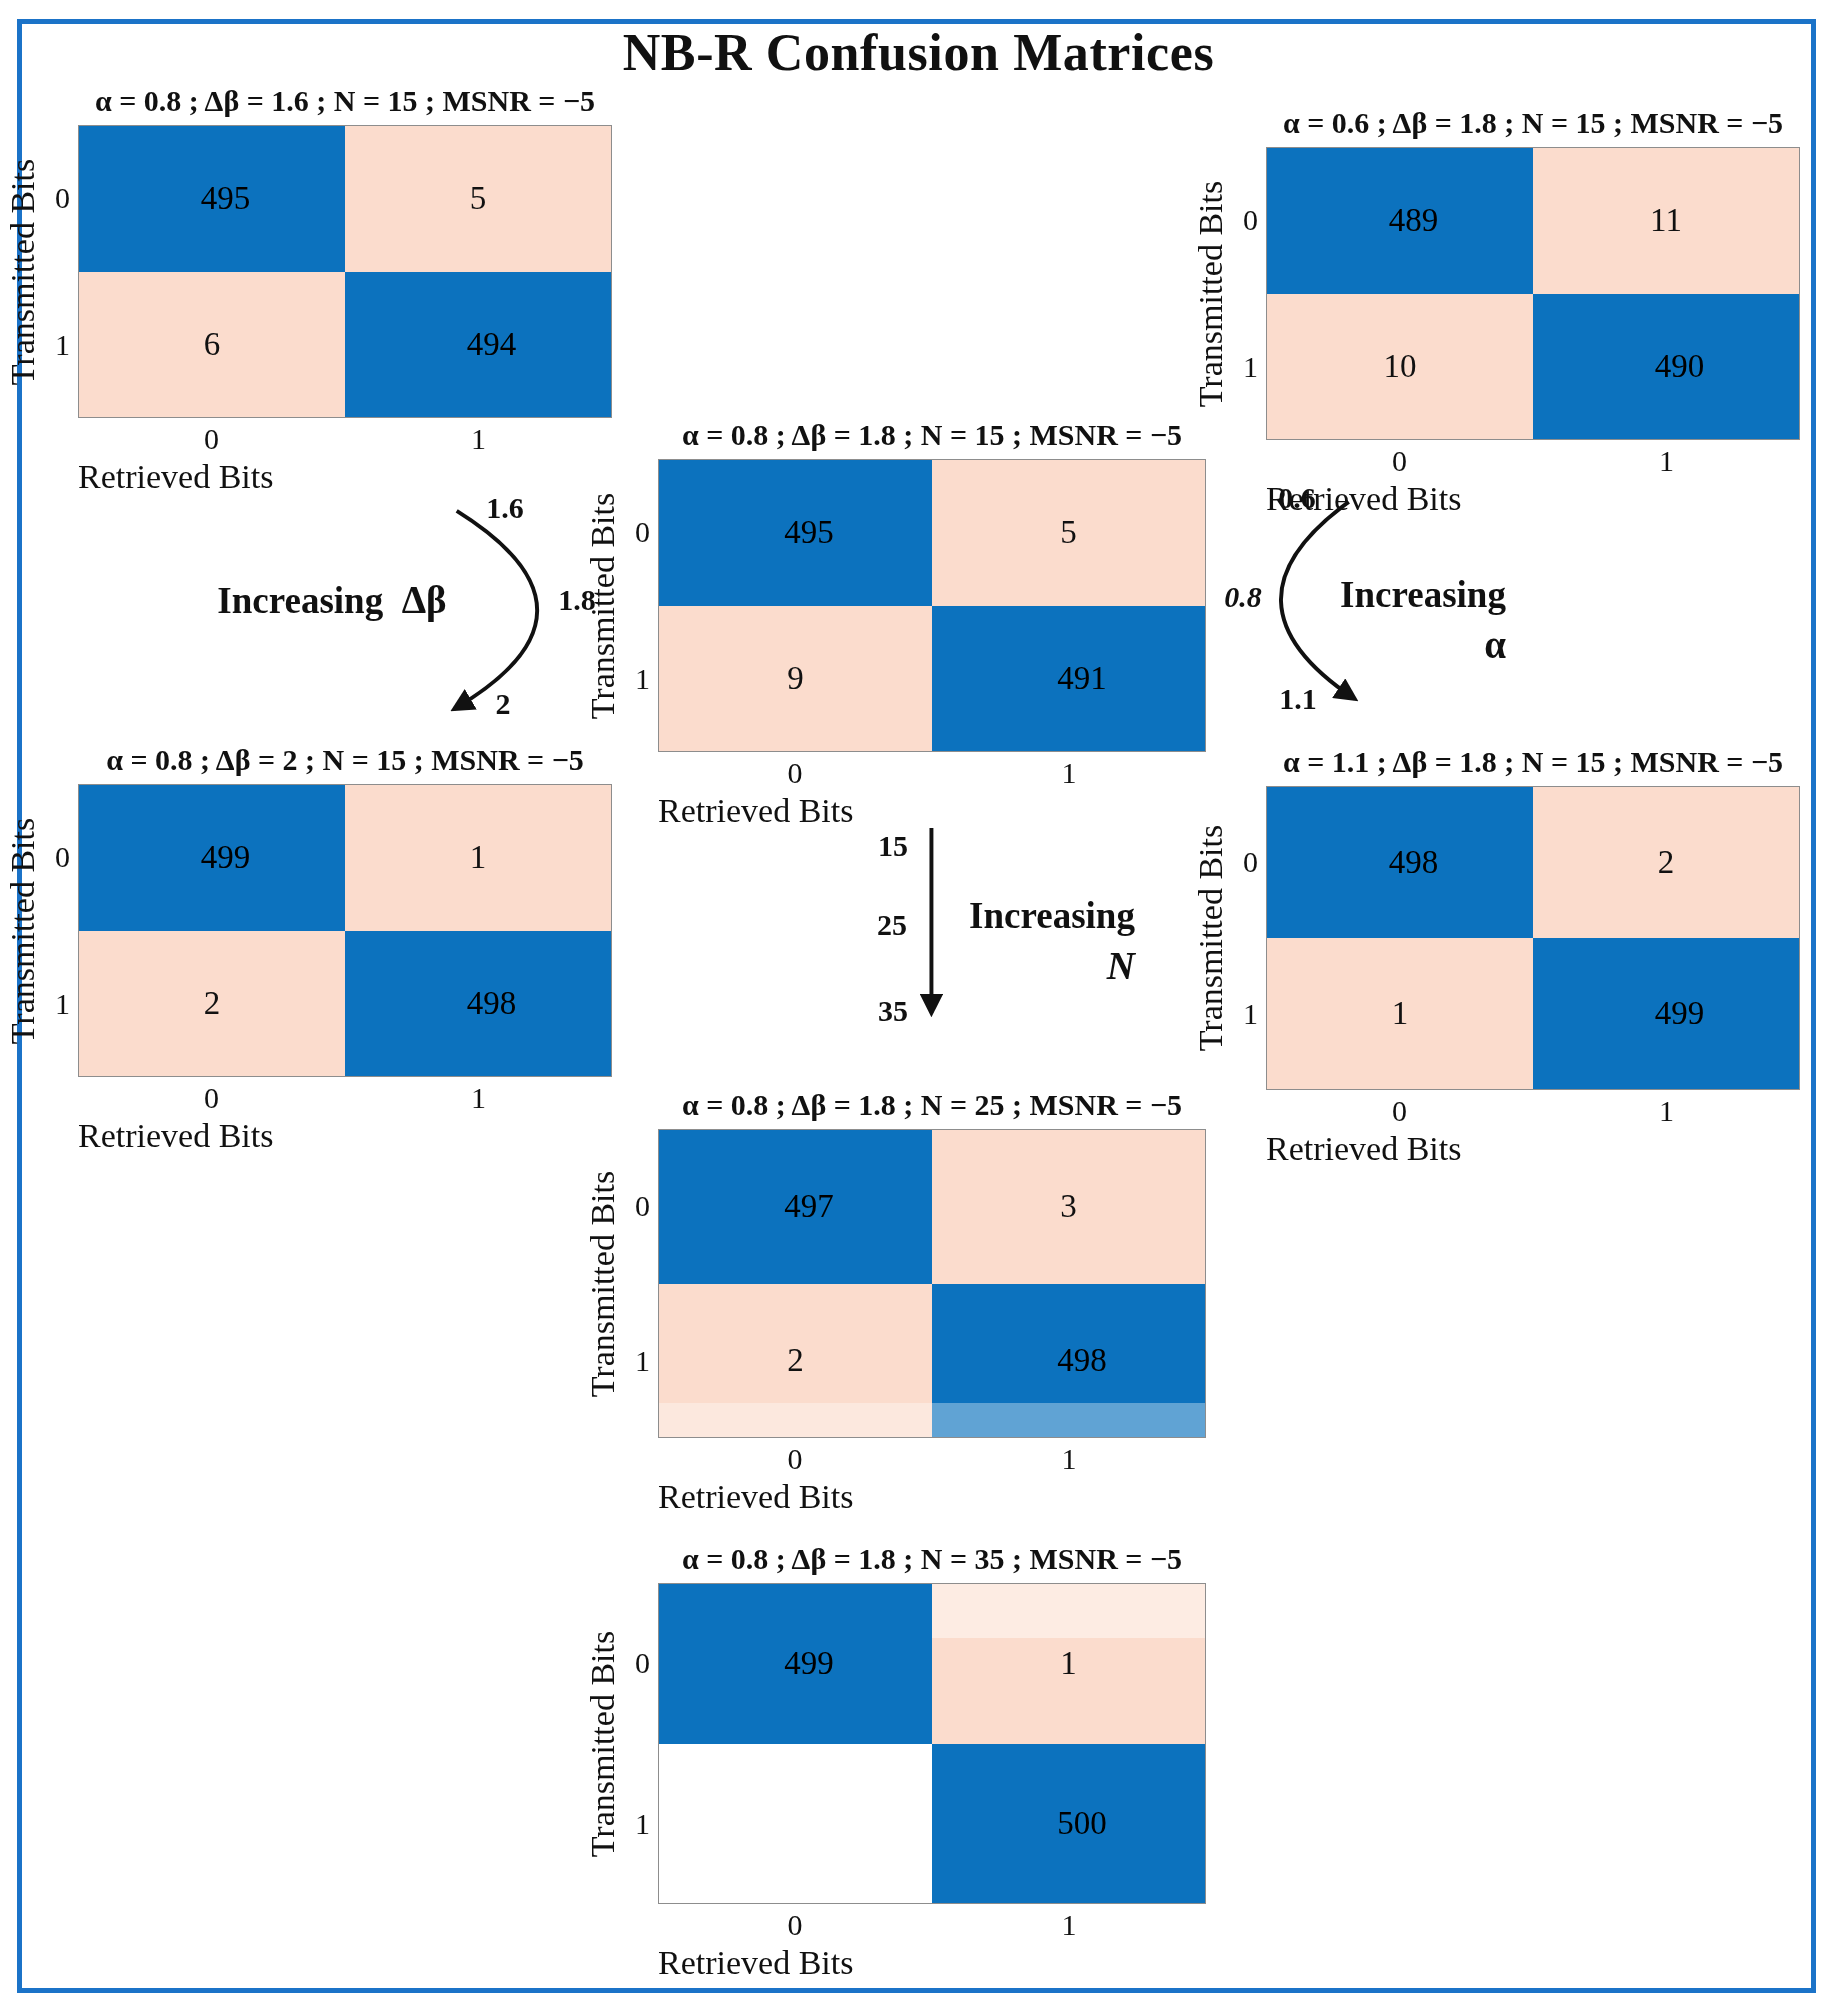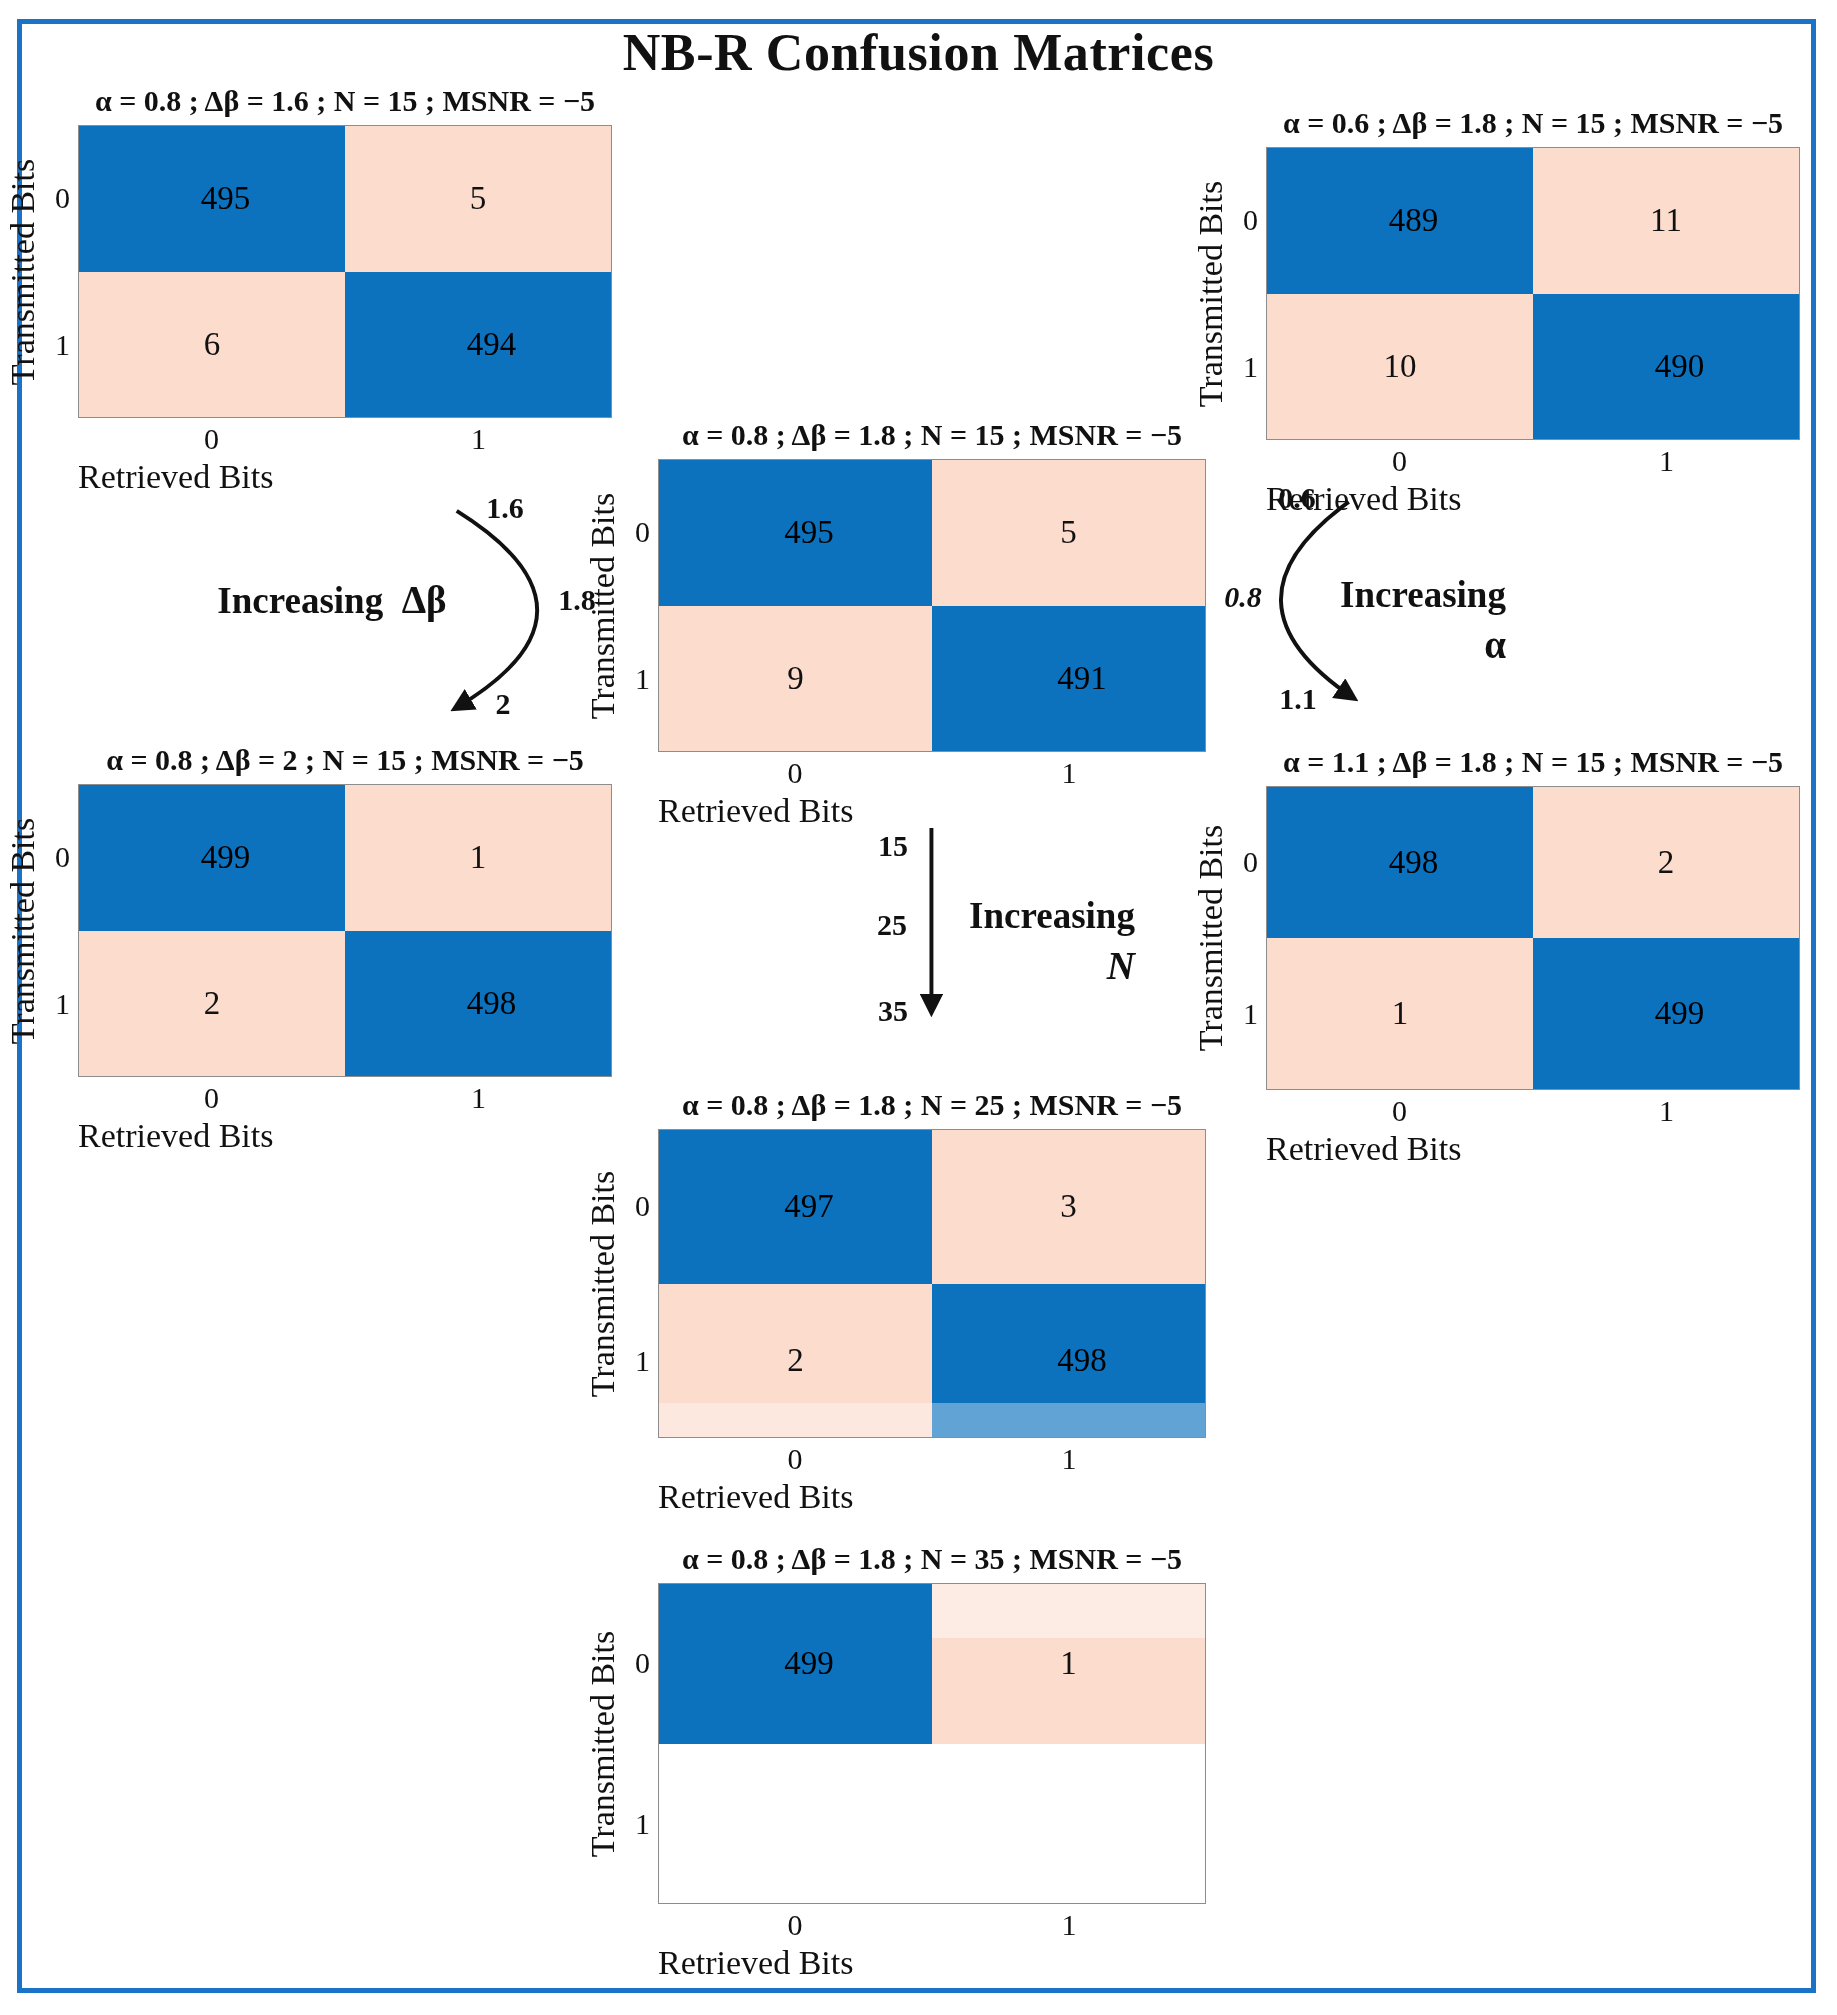--- a/index.html
+++ b/index.html
@@ -257,20 +257,23 @@
     <div class="cm-grid">
       <div class="cell c-blue">
           <span>499</span>
         </div>
       <div class="cell c-pink">
           <span>1</span>
         </div>
       <div class="cell c-white">
           <span></span>
         </div>
+      <div class="cell c-blue">
+          <span>500</span>
+        </div>
       <div class="band-topright"></div>
     </div>
   </div>
   <div class="cm-colticks">
     <span>0</span>
     <span>1</span>
   </div>
   <div class="cm-xlab">Retrieved Bits</div>
 </div>
 

